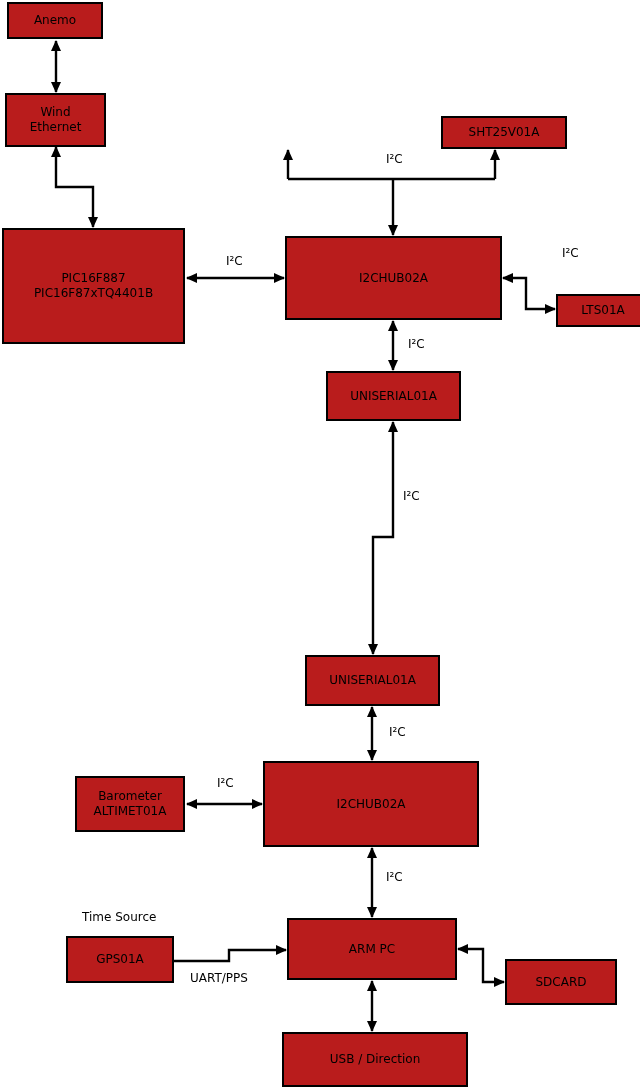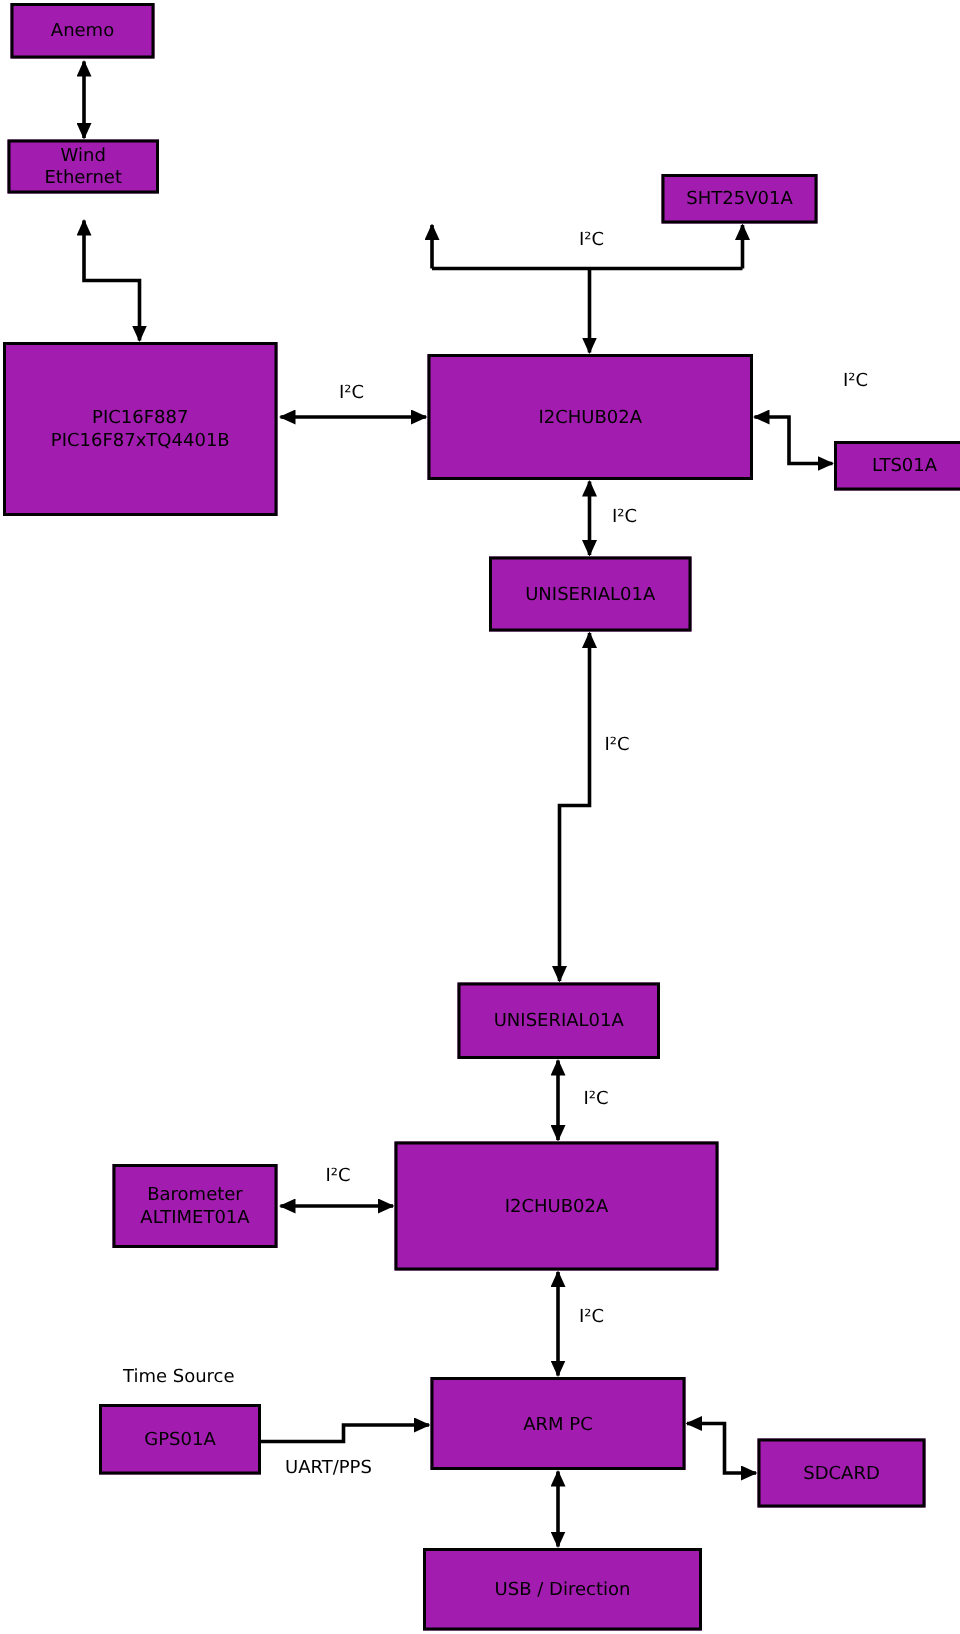--- a/index.html
+++ b/index.html
@@ -4,21 +4,21 @@
 <style>
   html,body{margin:0;padding:0;background:#ffffff;}
   #canvas{
     position:relative;width:640px;height:1089px;background:#ffffff;
     font-family:"DejaVu Sans","Liberation Sans",sans-serif;
     font-size:12px;color:#000;overflow:hidden;
   }
   #wires{position:absolute;left:0;top:0;width:640px;height:1089px;}
   #wires path{fill:none;stroke:#000;stroke-width:2.4px;}
   .box{
-    position:absolute;box-sizing:border-box;border:2px solid #000;background:#a21caf;
+    position:absolute;box-sizing:border-box;border:2px solid #000;background:#b91c1c;
     display:flex;flex-direction:column;align-items:center;justify-content:center;
     text-align:center;line-height:15px;white-space:nowrap;
   }
   .lbl{position:absolute;white-space:nowrap;line-height:14px;}
 </style>
 </head>
 <body>
 
 <div id="canvas">
 
@@ -45,32 +45,32 @@
     <path d="M372 848 V917" marker-start="url(#arr)" marker-end="url(#arr)"></path>
     <path d="M174 961 H229 V950 H286" marker-end="url(#arr)"></path>
     <path d="M458 949 H483 V982 H504" marker-start="url(#arr)" marker-end="url(#arr)"></path>
     <path d="M372 981 V1031" marker-start="url(#arr)" marker-end="url(#arr)"></path>
   </svg>
 
   <div class="box" style="left:7px;top:2px;width:96px;height:37px">
     <span>Anemo</span>
   </div>
 
-  <div class="box" style="left:5px;top:93px;width:101px;height:36px">
+  <div class="box" style="left:5px;top:93px;width:101px;height:54px">
     <span>Wind</span>
     <span>Ethernet</span>
   </div>
 
   <div class="box" style="left:2px;top:228px;width:183px;height:116px">
     <span>PIC16F887</span>
     <span>PIC16F87xTQ4401B</span>
   </div>
 
 
-  <div class="box" style="left:441px;top:116px;width:104px;height:33px">
+  <div class="box" style="left:441px;top:116px;width:126px;height:33px">
     <span>SHT25V01A</span>
   </div>
 
   <div class="box" style="left:285px;top:236px;width:217px;height:84px">
     <span>I2CHUB02A</span>
   </div>
 
   <div class="box" style="left:556px;top:294px;width:94px;height:33px">
     <span>LTS01A</span>
   </div>

